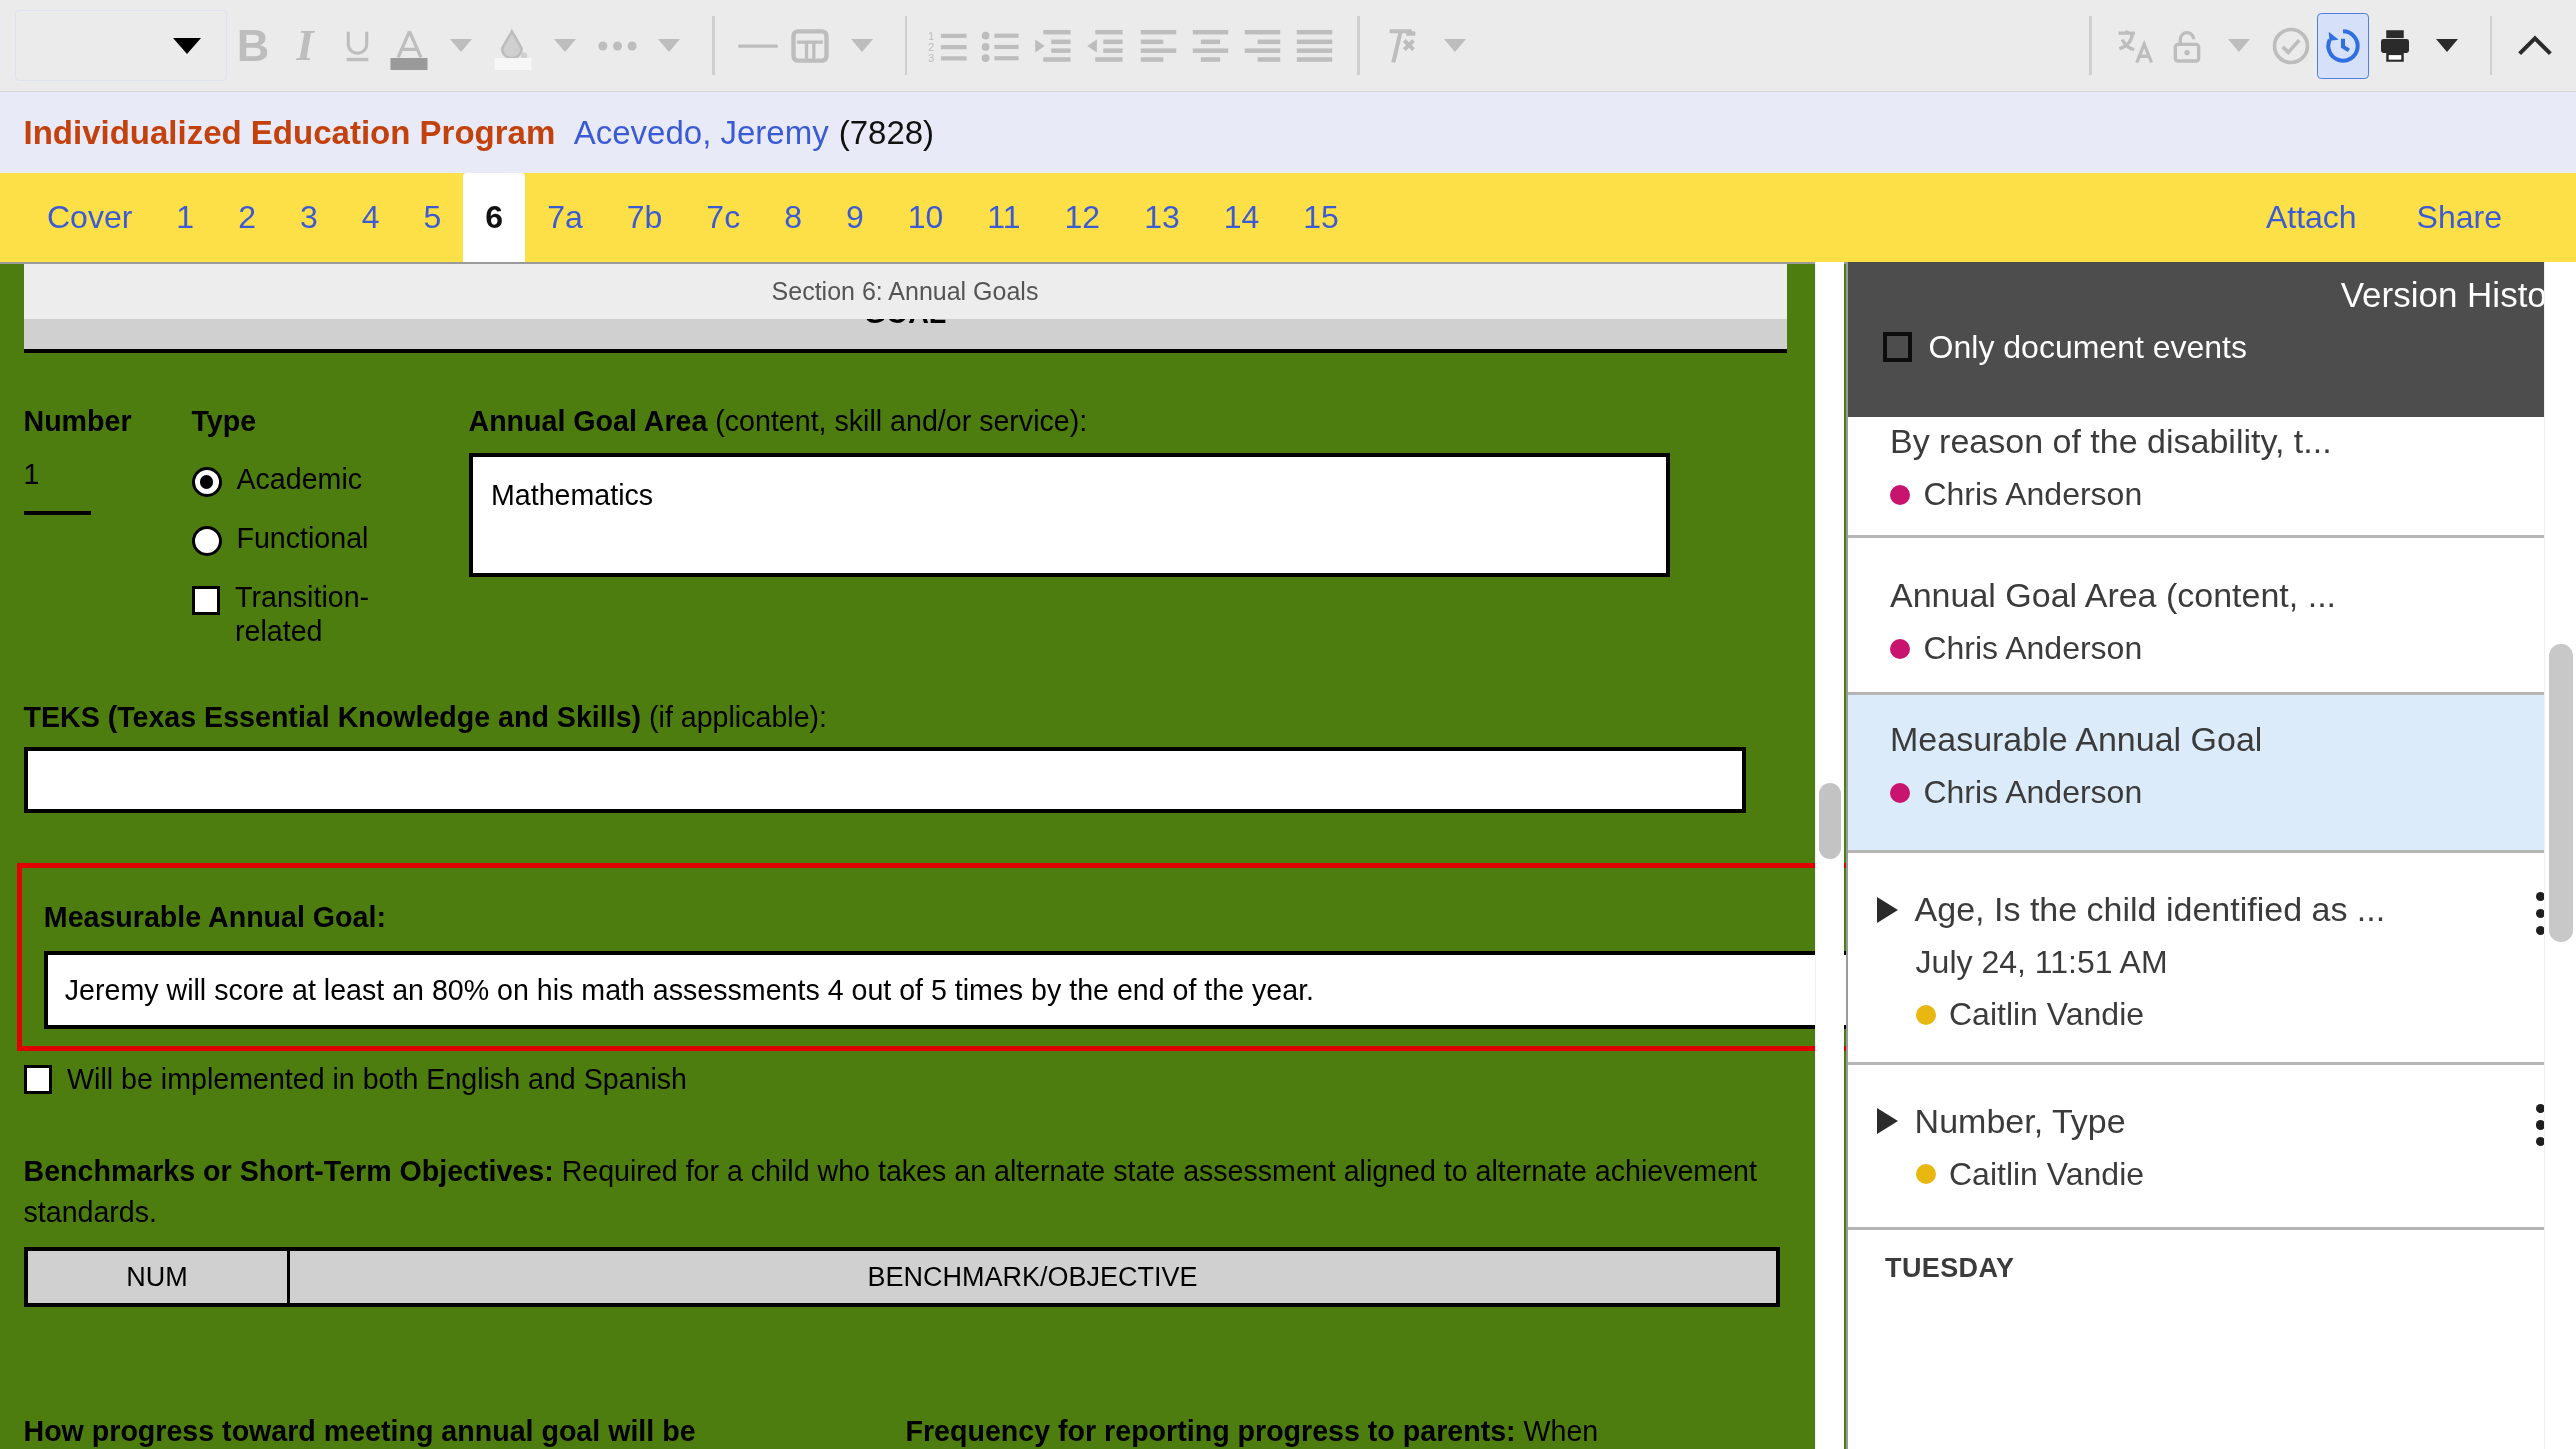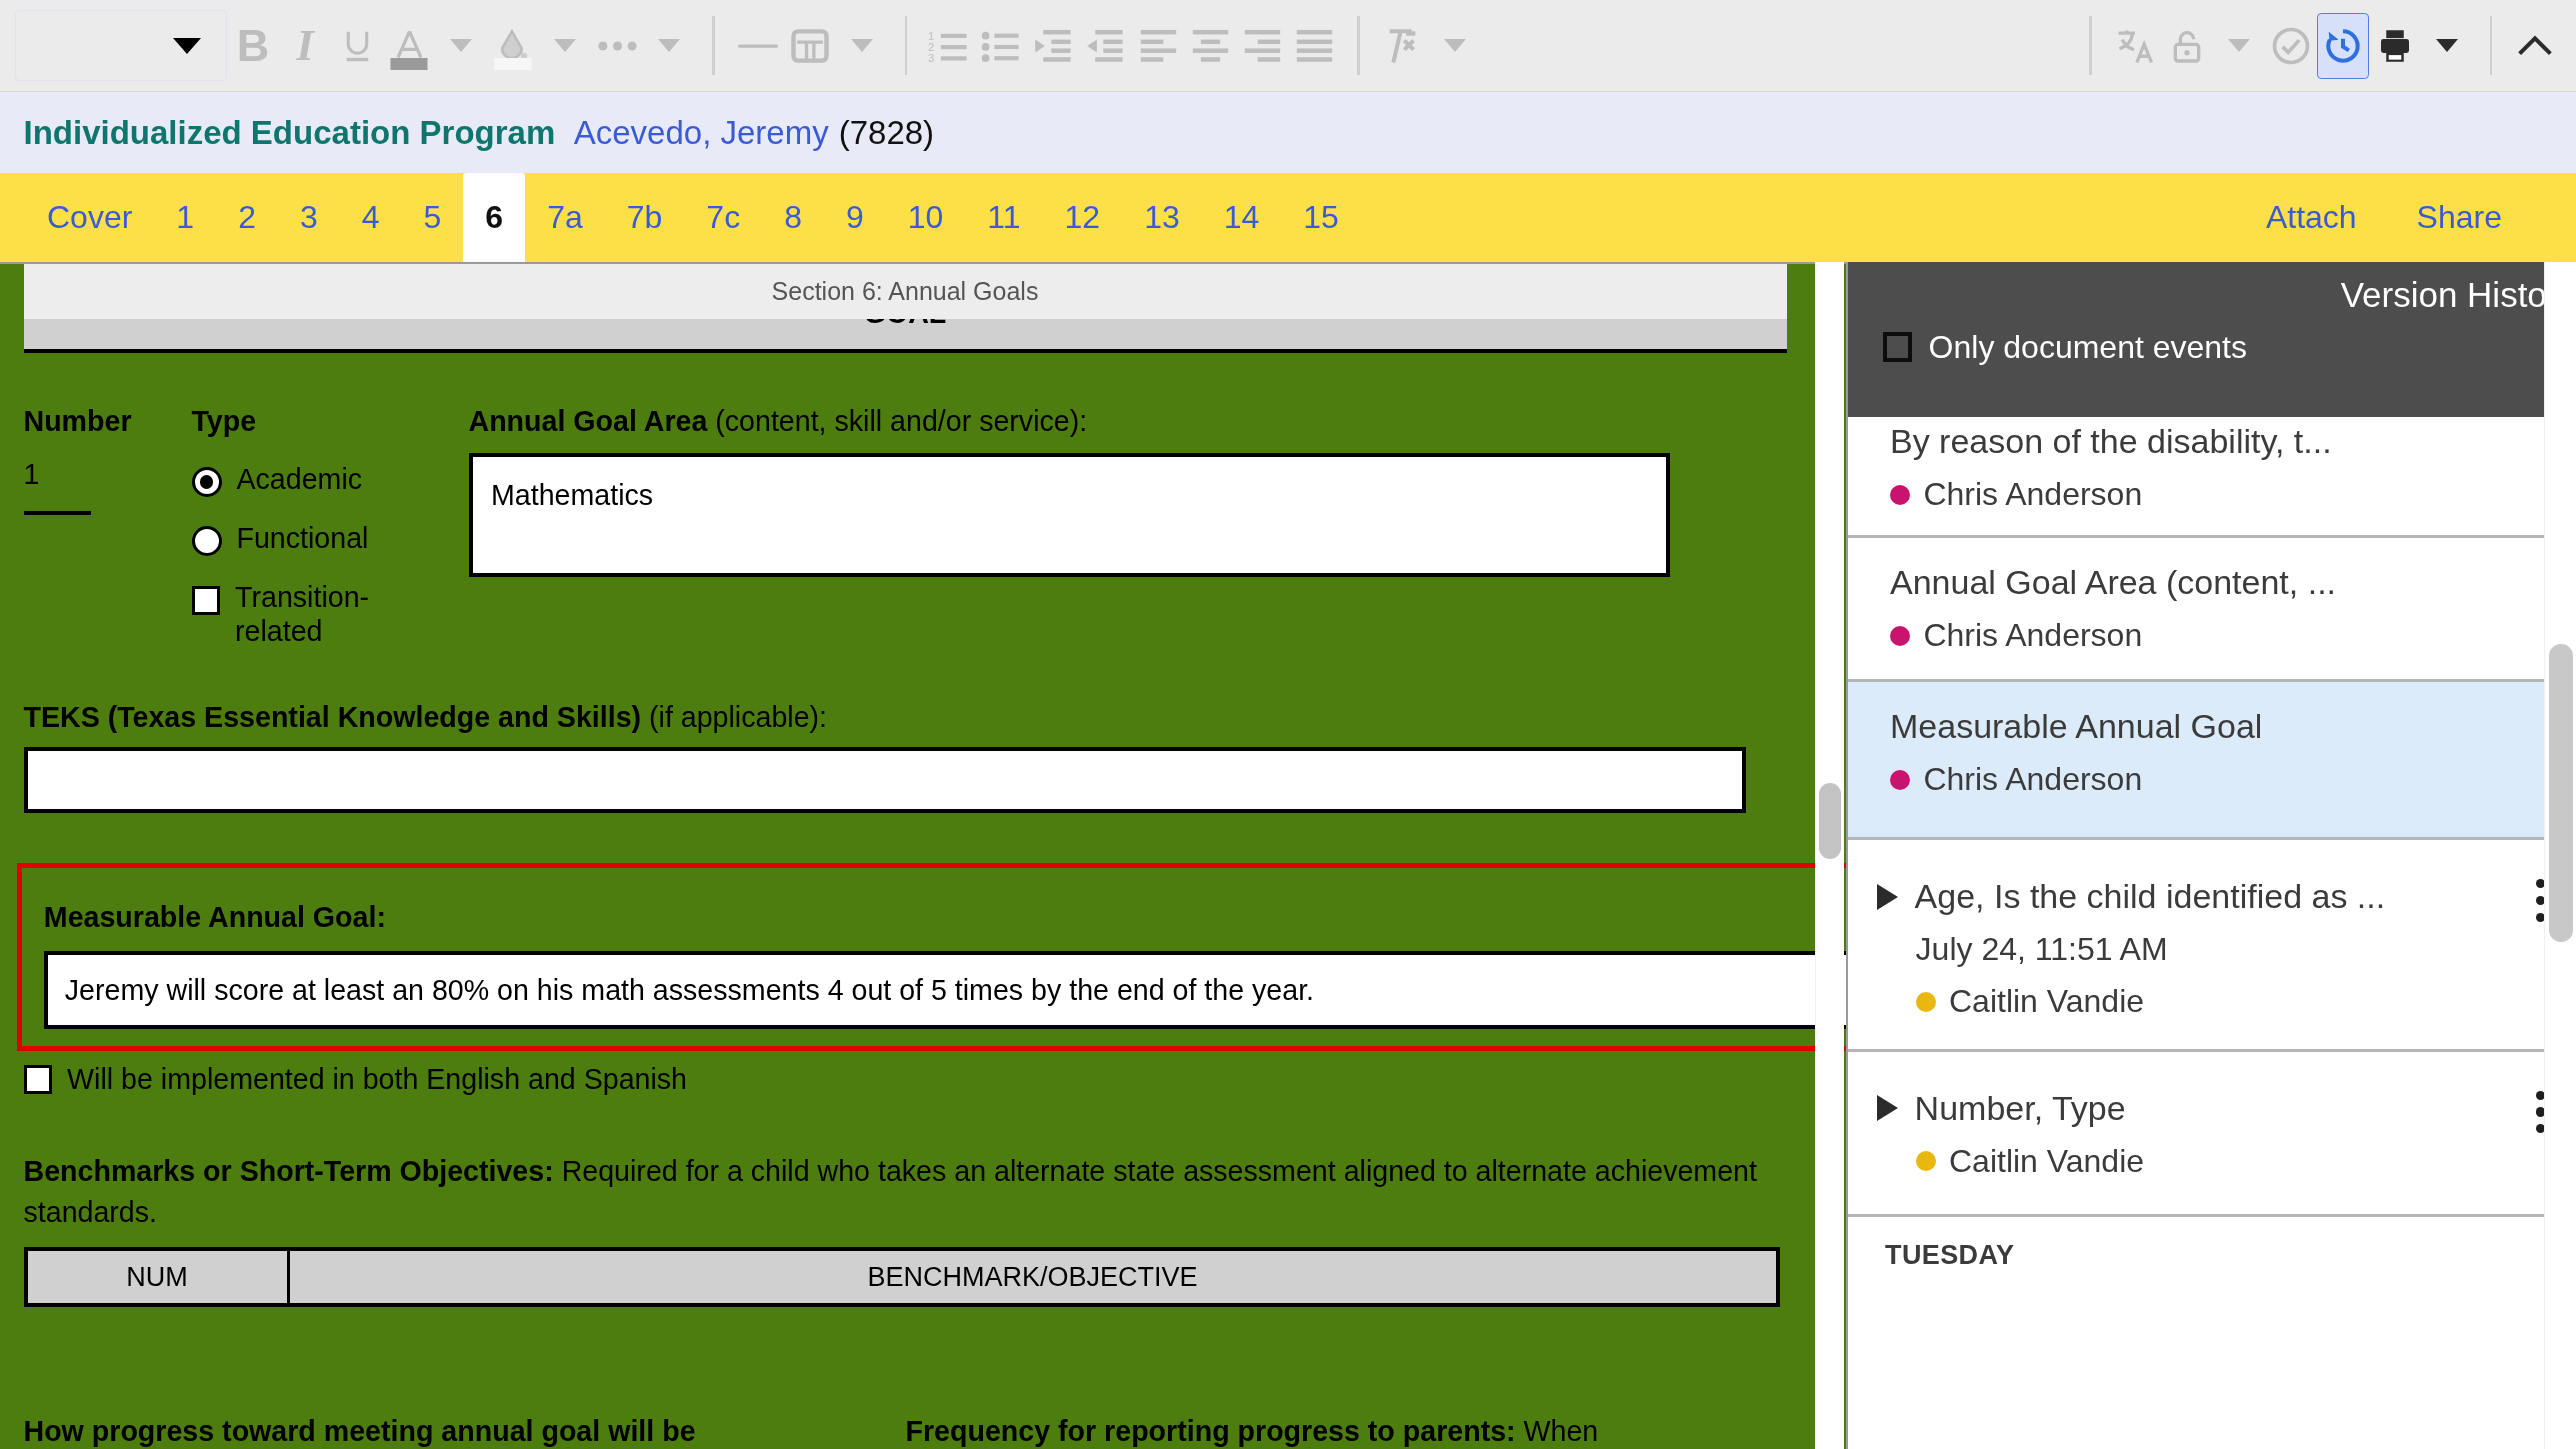--- a/index.html
+++ b/index.html
@@ -66,21 +66,21 @@
             width: 37px; height: 11.8px; }
 
   
   .doc-header {
     position: absolute; top: 92px; left: 0;
     width: 2576px; height: 81px;
     background: #e8ebf7;
     display: flex; align-items: center;
     padding-left: 23.5px;
   }
-  .doc-title { font-size: 33px; font-weight: 700; color: #0f766e; }
+  .doc-title { font-size: 33px; font-weight: 700; color: #c2410c; }
   .doc-student { font-size: 33px; color: #3b5bd4; margin-left: 18.5px; }
   .doc-id { font-size: 33px; color: #111; margin-left: 10px; }
 
   
   .tabs-bar {
     position: absolute; top: 173px; left: 0;
     width: 2576px; height: 89px;
     background: #fde047;
     display: flex; align-items: stretch;
     padding-left: 25px;
@@ -632,21 +632,21 @@
   <div class="vh-list">
 
     <div class="vh-item partial" style="padding-top:5px;">
       <div class="vh-item-title">By reason of the disability, t...</div>
       <div class="vh-user">
         <span class="vh-dot" style="background:#c8146e"></span>
         <span class="vh-user-name">Chris Anderson</span>
       </div>
     </div>
 
-    <div class="vh-item" style="padding-top:25px; padding-bottom:25px;">
+    <div class="vh-item" style="padding-top:38px; padding-bottom:25px;">
       <div class="vh-item-title">Annual Goal Area (content, ...</div>
       <div class="vh-user">
         <span class="vh-dot" style="background:#c8146e"></span>
         <span class="vh-user-name">Chris Anderson</span>
       </div>
     </div>
 
     <div class="vh-item selected" style="padding-top:25px; padding-bottom:39px;">
       <div class="vh-item-title">Measurable Annual Goal</div>
       <div class="vh-user">

